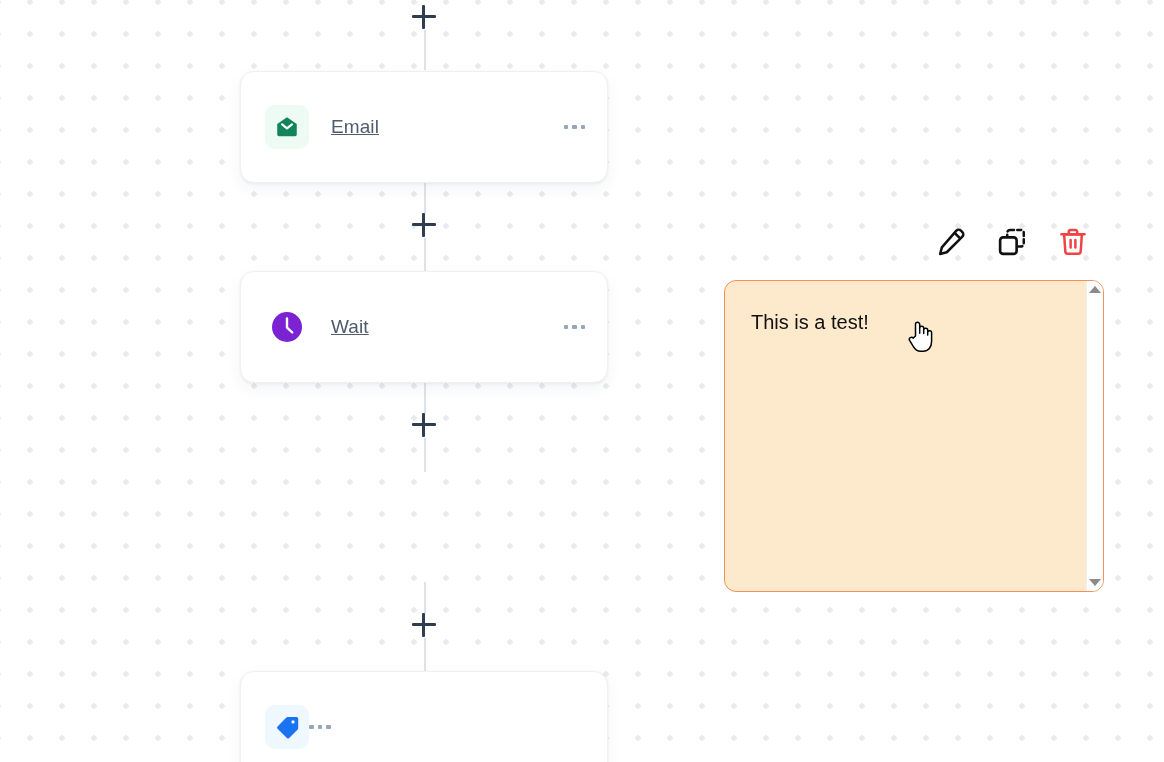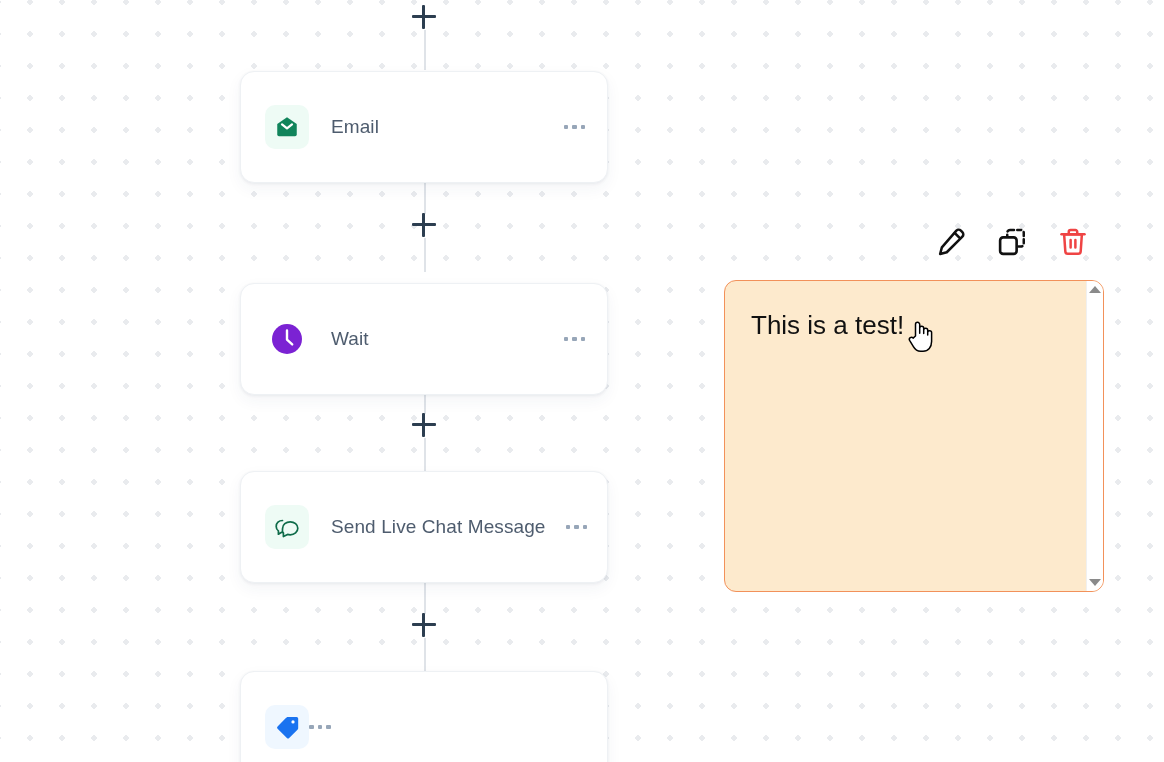--- a/index.html
+++ b/index.html
@@ -78,20 +78,21 @@
   .node-icon.lightblue { background: #eff7ff; }
   .node-icon.plain { background: transparent; }
 
   .node-label {
     margin-left: 22px;
     font-size: 19px;
     color: #4e5c6e;
     letter-spacing: 0.1px;
     white-space: nowrap;
     flex: 1 1 auto;
+    text-decoration: underline;
   }
 
   .node-menu {
     flex: 0 0 auto;
     margin-right: 22px;
     display: flex;
     gap: 4px;
     align-items: center;
     cursor: pointer;
   }
@@ -136,21 +137,21 @@
     box-sizing: border-box;
     overflow: hidden;
     display: flex;
   }
   .note-body {
     flex: 1 1 auto;
     padding: 28px 22px 0 26px;
     box-sizing: border-box;
   }
   .note-text {
-    font-size: 26px;
+    font-size: 20px;
     color: #111111;
     line-height: 1.3;
     white-space: pre-wrap;
     word-break: break-word;
   }
 
   .note-scrollbar {
     flex: 0 0 auto;
     width: 17px;
     background: #ffffff;
@@ -206,49 +207,35 @@
       </svg>
     </div>
     <div class="node-label">Email</div>
     <div class="node-menu">
         <i></i>
         <i></i>
         <i></i>
       </div>
   </div>
 
-  <div class="node" style="top:283px;">
+  <div class="node" style="top:271px;">
     <div class="node-icon plain">
       <svg width="34" height="34" viewBox="0 0 34 34">
         <circle cx="17" cy="17" r="15" fill="#7b22d3"></circle>
         <path d="M17 8.5 V17.6 L22.2 22.4" fill="none" stroke="#ffffff" stroke-width="2.4" stroke-linecap="round" stroke-linejoin="round"></path>
       </svg>
     </div>
     <div class="node-label">Wait</div>
     <div class="node-menu">
         <i></i>
         <i></i>
         <i></i>
       </div>
   </div>
 
-  <div class="node" style="top:471px;">
-    <div class="node-icon mint">
-      <svg width="28" height="28" viewBox="0 0 28 28">
-        <path d="M9.5 7.5 C5.8 7.5 3.2 10.1 3.2 13.4 C3.2 15.2 4.0 16.8 5.4 17.9 L5.4 21.2 L8.6 19.3 C9.0 19.4 9.3 19.4 9.7 19.4" fill="none" stroke="#0e6b49" stroke-width="1.7" stroke-linecap="round" stroke-linejoin="round"></path>
-        <path d="M17.2 8.8 C21.4 8.8 24.8 11.7 24.8 15.3 C24.8 18.9 21.4 21.8 17.2 21.8 C16.3 21.8 15.4 21.7 14.6 21.4 L10.4 23.6 L10.4 19.9 C8.6 18.8 9.6 17.2 9.6 15.3 C9.6 11.7 13.0 8.8 17.2 8.8 Z" fill="none" stroke="#0e6b49" stroke-width="1.7" stroke-linecap="round" stroke-linejoin="round"></path>
-      </svg>
-    </div>
-    <div class="node-label">Send Live Chat Message</div>
-    <div class="node-menu" style="margin-right:20px;">
-        <i></i>
-        <i></i>
-        <i></i>
-      </div>
-  </div>
 
   <div class="node" style="top:671px;">
     <div class="node-icon lightblue">
       <svg width="27" height="27" viewBox="0 0 24 24">
         <path d="M11.4 2.6 H20.1 a1.4 1.4 0 0 1 1.4 1.4 v8.7 a1.4 1.4 0 0 1 -0.42 1.0 l-7.6 7.6 a1.4 1.4 0 0 1 -2.0 0 l-8.3 -8.3 a1.4 1.4 0 0 1 0 -2.0 l7.6 -7.6 a1.4 1.4 0 0 1 1.0 -0.42 z" fill="#1a73f0"></path>
         <circle cx="16.9" cy="7.1" r="1.45" fill="#ffffff"></circle>
       </svg>
     </div>
     <div class="node-menu">
         <i></i>

